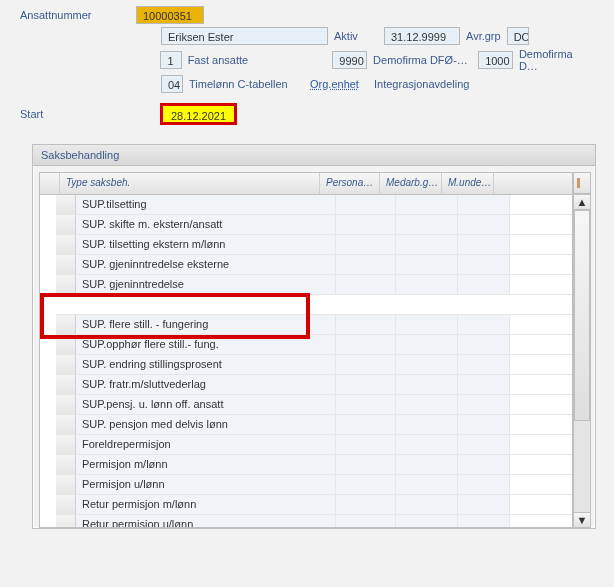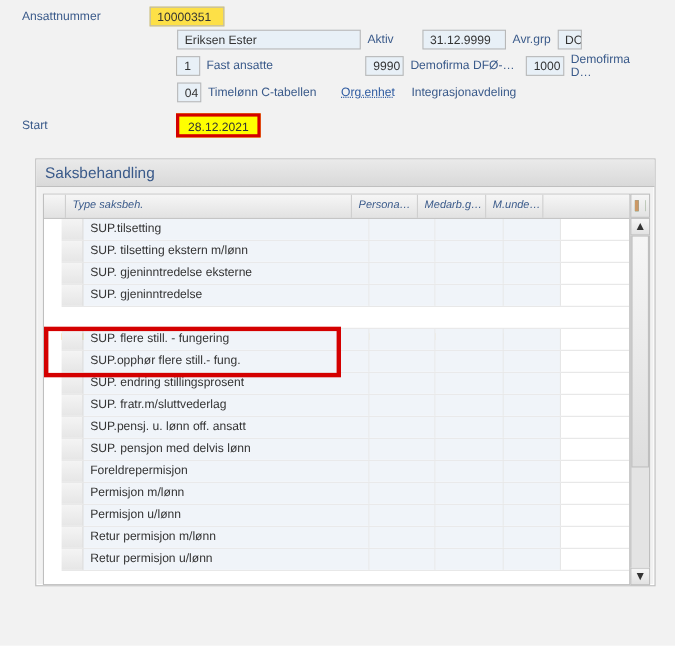--- a/index.html
+++ b/index.html
@@ -22,21 +22,21 @@
     align-items: center;
     margin-bottom: 3px;
     gap: 6px;
     flex-wrap: nowrap;
   }
   .label {
     color: #3a5a8a;
   }
   .lbl-ansatt { width: 110px; }
   .input {
-    background: #fde047;
+    background: #eab308;
     border: 1px solid #b8b8b8;
     padding: 2px 6px;
     height: 18px;
     line-height: 14px;
     color: #333;
     white-space: nowrap;
     overflow: hidden;
   }
   .ro { background: #e8f0f7; }
   .w80 { width: 68px; }
@@ -57,21 +57,21 @@
   .panel {
     margin: 6px 18px 0 32px;
     border: 1px solid #bfbfbf;
     background: #f2f2f2;
     box-shadow: 0 0 0 1px #fff inset;
   }
   .panel-title {
     background: linear-gradient(#eaeaea,#d9d9d9);
     border-bottom: 1px solid #bfbfbf;
     padding: 4px 8px;
-    font-size: 14px;
+    font-size: 11px;
     color: #3a5a8a;
   }
   .grid-wrap {
     display: flex;
     height: 362px;
   }
   .grid {
     border: 1px solid #bfbfbf;
     background: #fff;
     flex: 1;
@@ -242,20 +242,27 @@
         <div class="grid-rows" id="grid-rows">
             <div class="gr">
               <div class="c col-sel"></div>
               <div class="c col-type">SUP.tilsetting</div>
               <div class="c col-a"></div>
               <div class="c col-b"></div>
               <div class="c col-c"></div>
             </div>
             <div class="gr">
               <div class="c col-sel"></div>
+              <div class="c col-type">SUP. skifte m. ekstern/ansatt</div>
+              <div class="c col-a"></div>
+              <div class="c col-b"></div>
+              <div class="c col-c"></div>
+            </div>
+            <div class="gr">
+              <div class="c col-sel"></div>
               <div class="c col-type">SUP. tilsetting ekstern m/lønn</div>
               <div class="c col-a"></div>
               <div class="c col-b"></div>
               <div class="c col-c"></div>
             </div>
             <div class="gr">
               <div class="c col-sel"></div>
               <div class="c col-type">SUP. gjeninntredelse eksterne</div>
               <div class="c col-a"></div>
               <div class="c col-b"></div>

